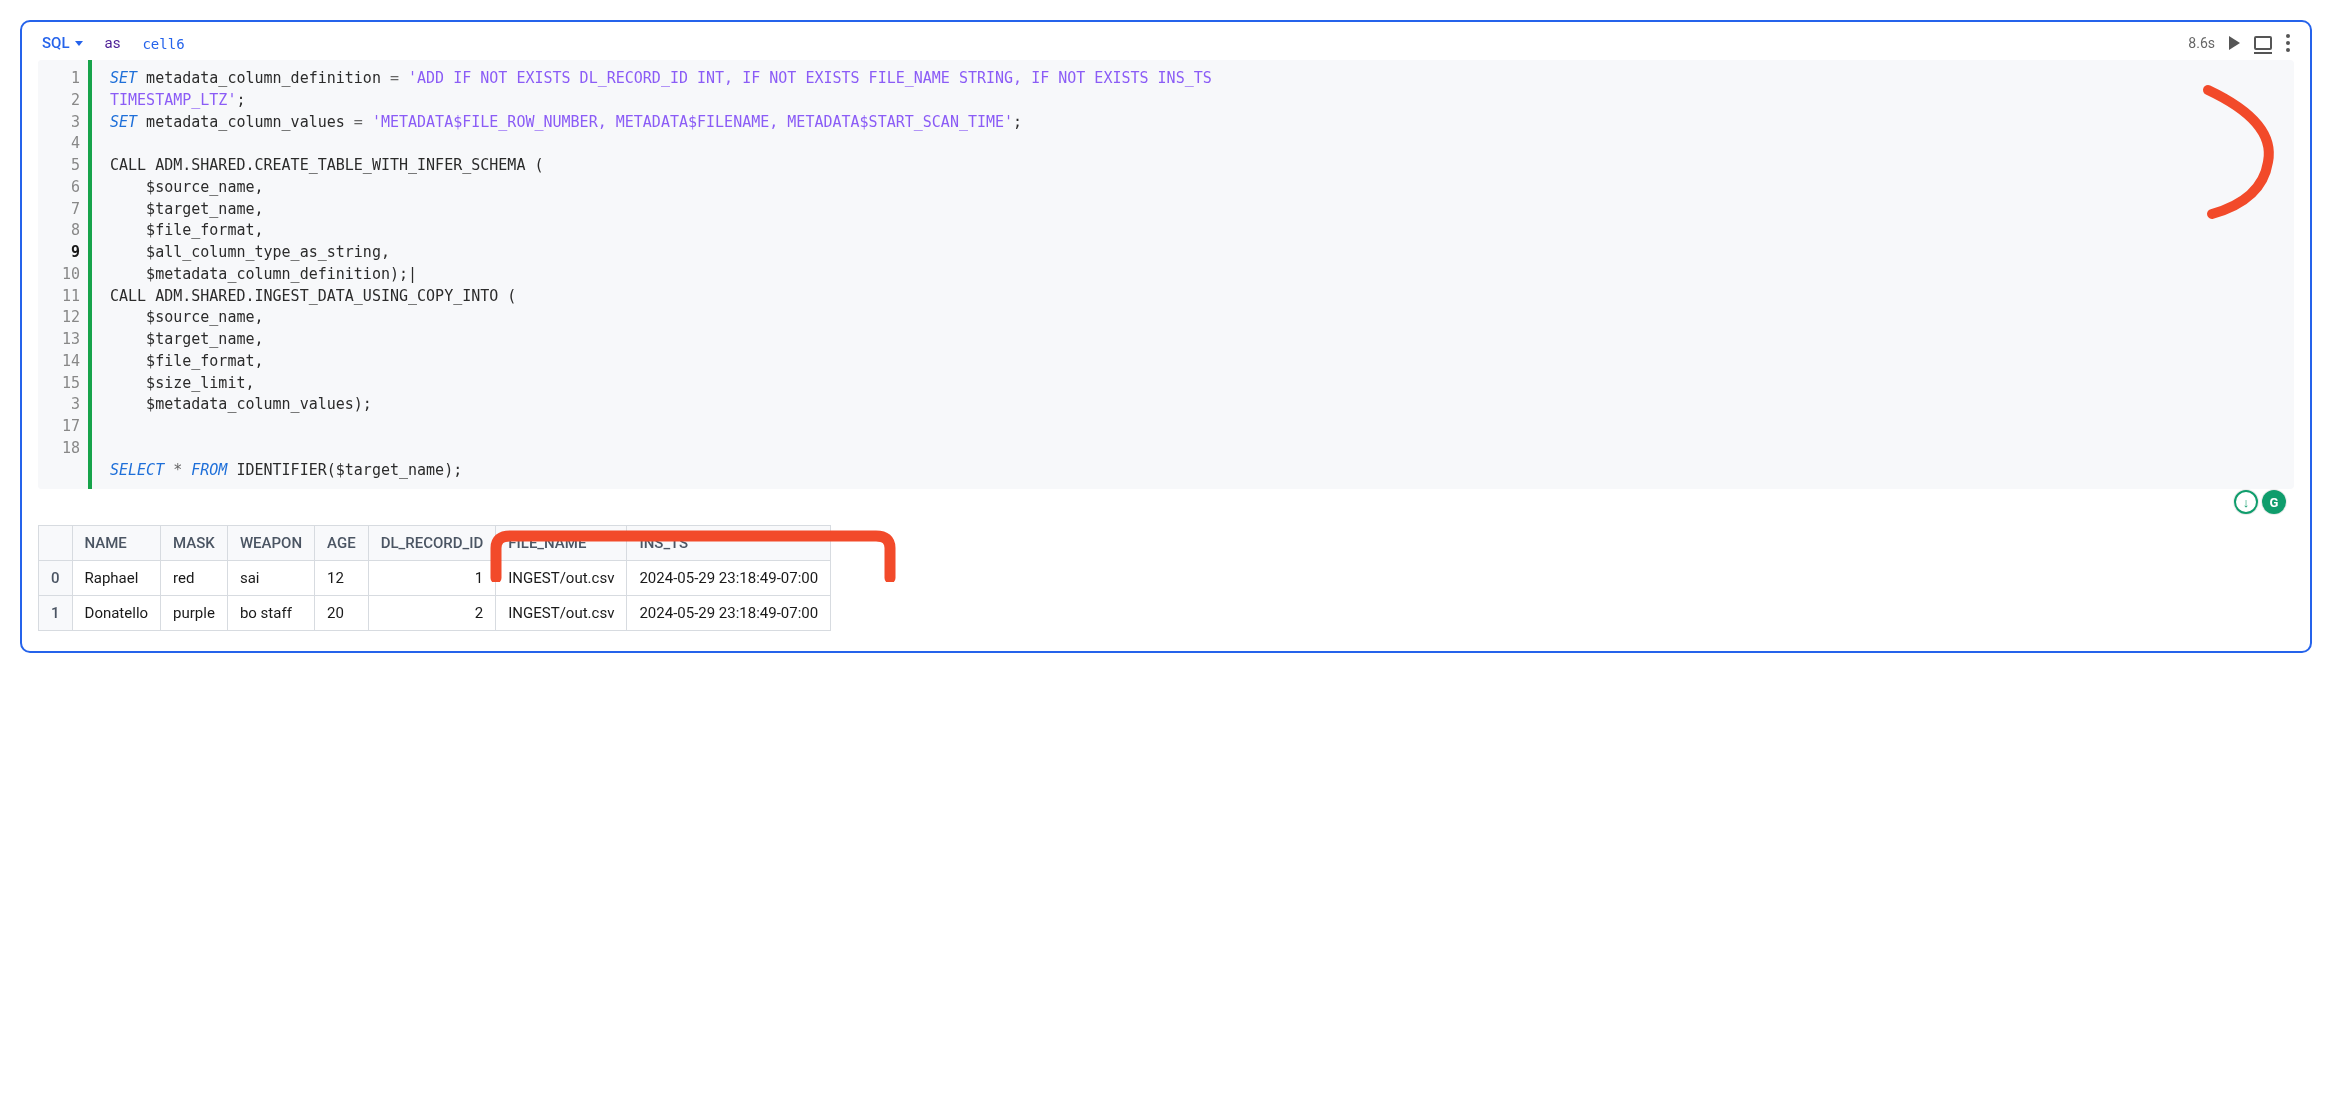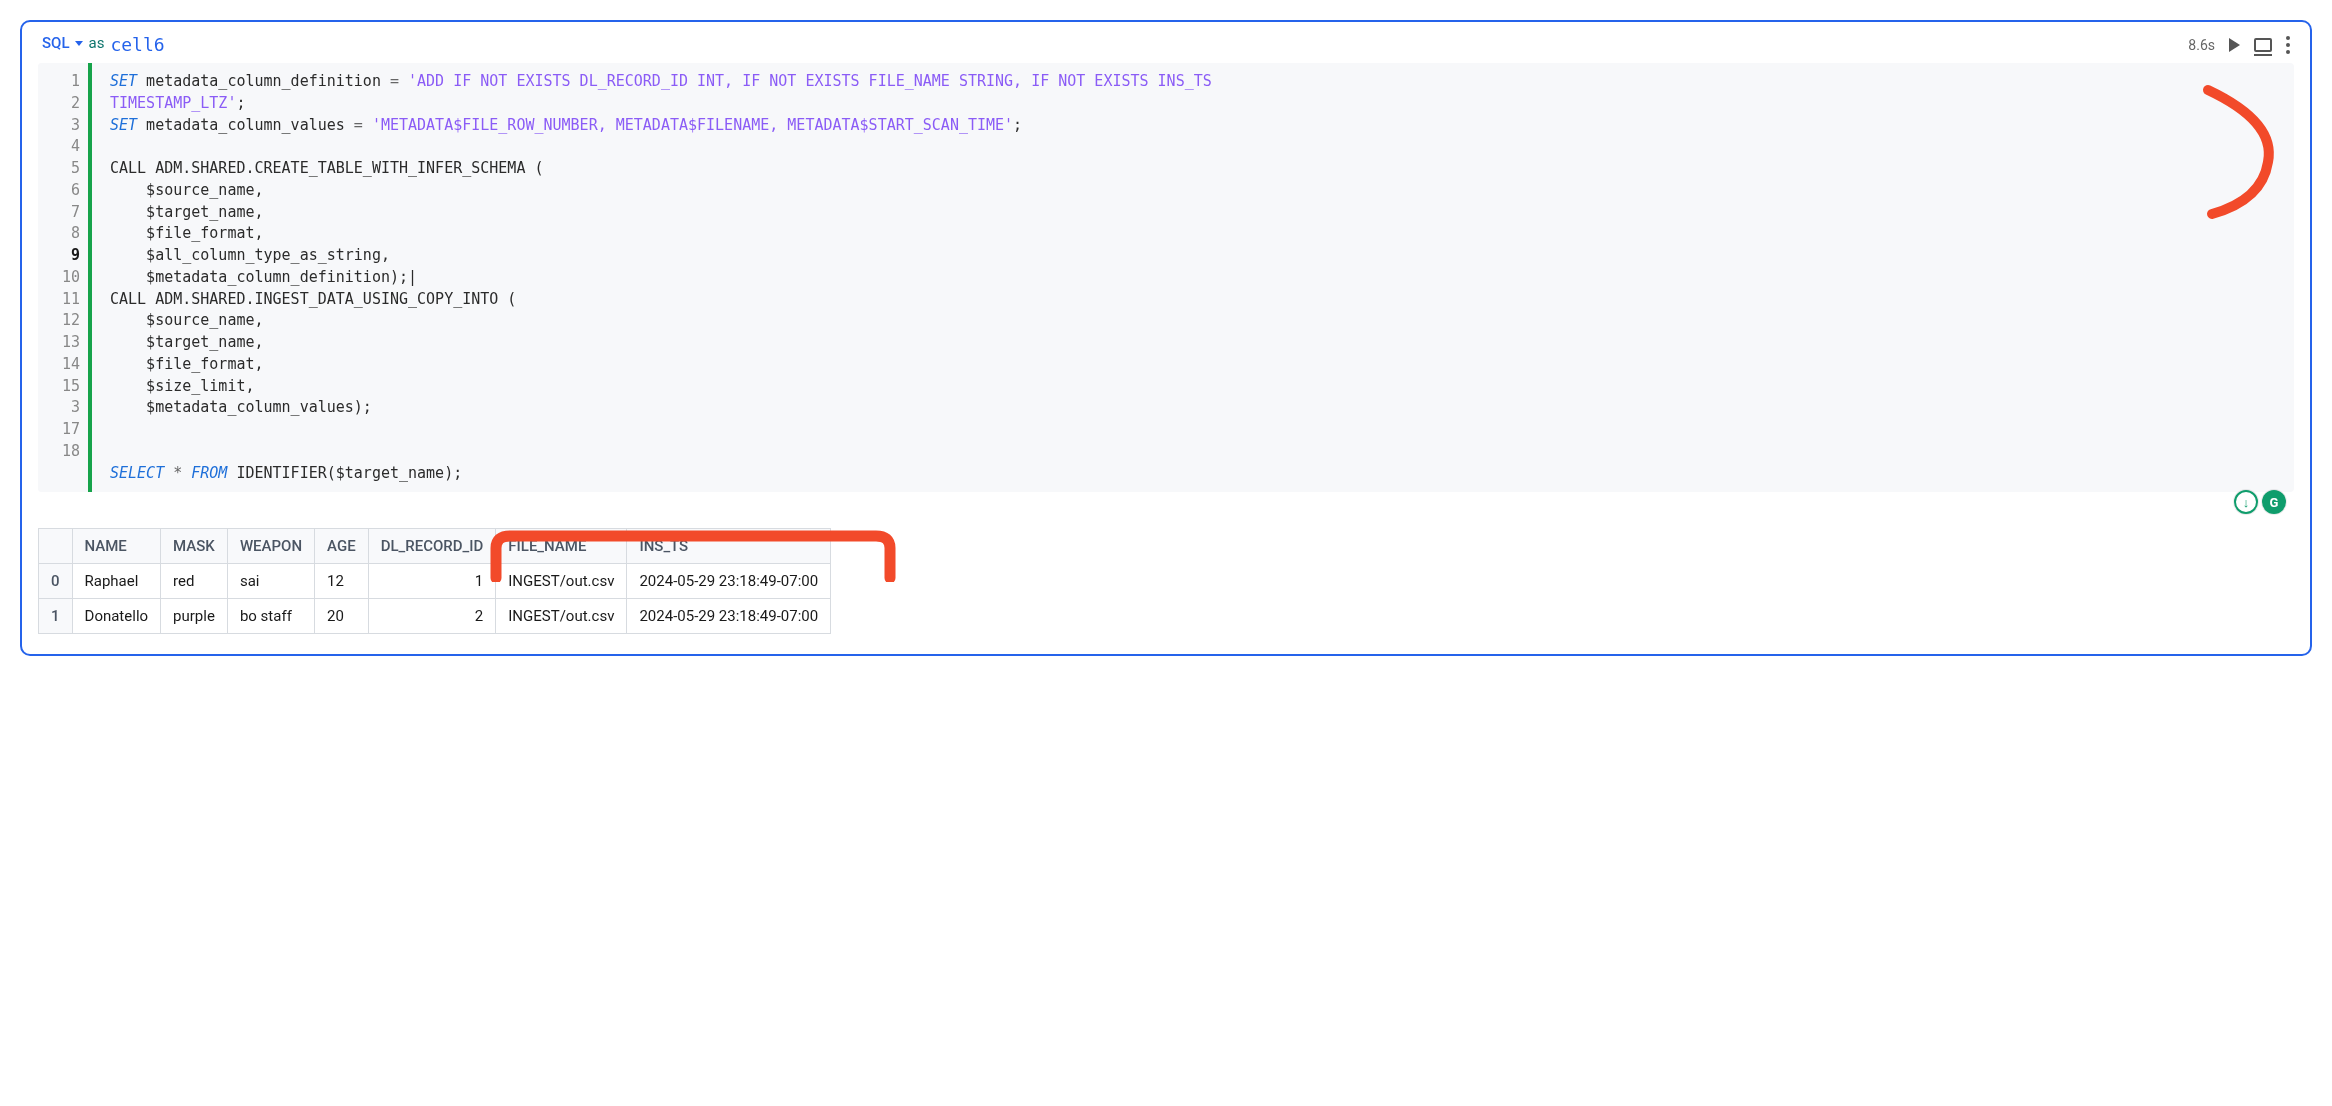--- a/index.html
+++ b/index.html
@@ -17,47 +17,47 @@
     position: relative;
   }
   .cell-header {
     display: flex;
     align-items: center;
     justify-content: space-between;
     padding: 6px 4px 8px 4px;
   }
   .cell-header-left {
     display: flex;
-    align-items: flex-start;
-    gap: 6px;
+    align-items: flex-end;
+    gap: 22px;
     font-size: 15px;
   }
   .lang-label {
     color: #2563eb;
     font-weight: 500;
     display: flex;
     align-items: center;
     gap: 3px;
     cursor: pointer;
   }
   .chevron-down {
     display: inline-block;
     width: 0;
     height: 0;
     border-left: 4px solid transparent;
     border-right: 4px solid transparent;
     border-top: 5px solid #2563eb;
     margin-left: 2px;
     vertical-align: middle;
   }
-  .as-label { color: #0f766e; }
+  .as-label { color: #4c1d95; }
   .cell-name {
     color: #2563eb;
     font-family: "SFMono-Regular", Menlo, Consolas, monospace;
-    font-size: 18px;
+    font-size: 14px;
   }
   .cell-header-right {
     display: flex;
     align-items: center;
     gap: 14px;
   }
   .exec-time {
     color: #666;
     font-size: 14px;
   }

